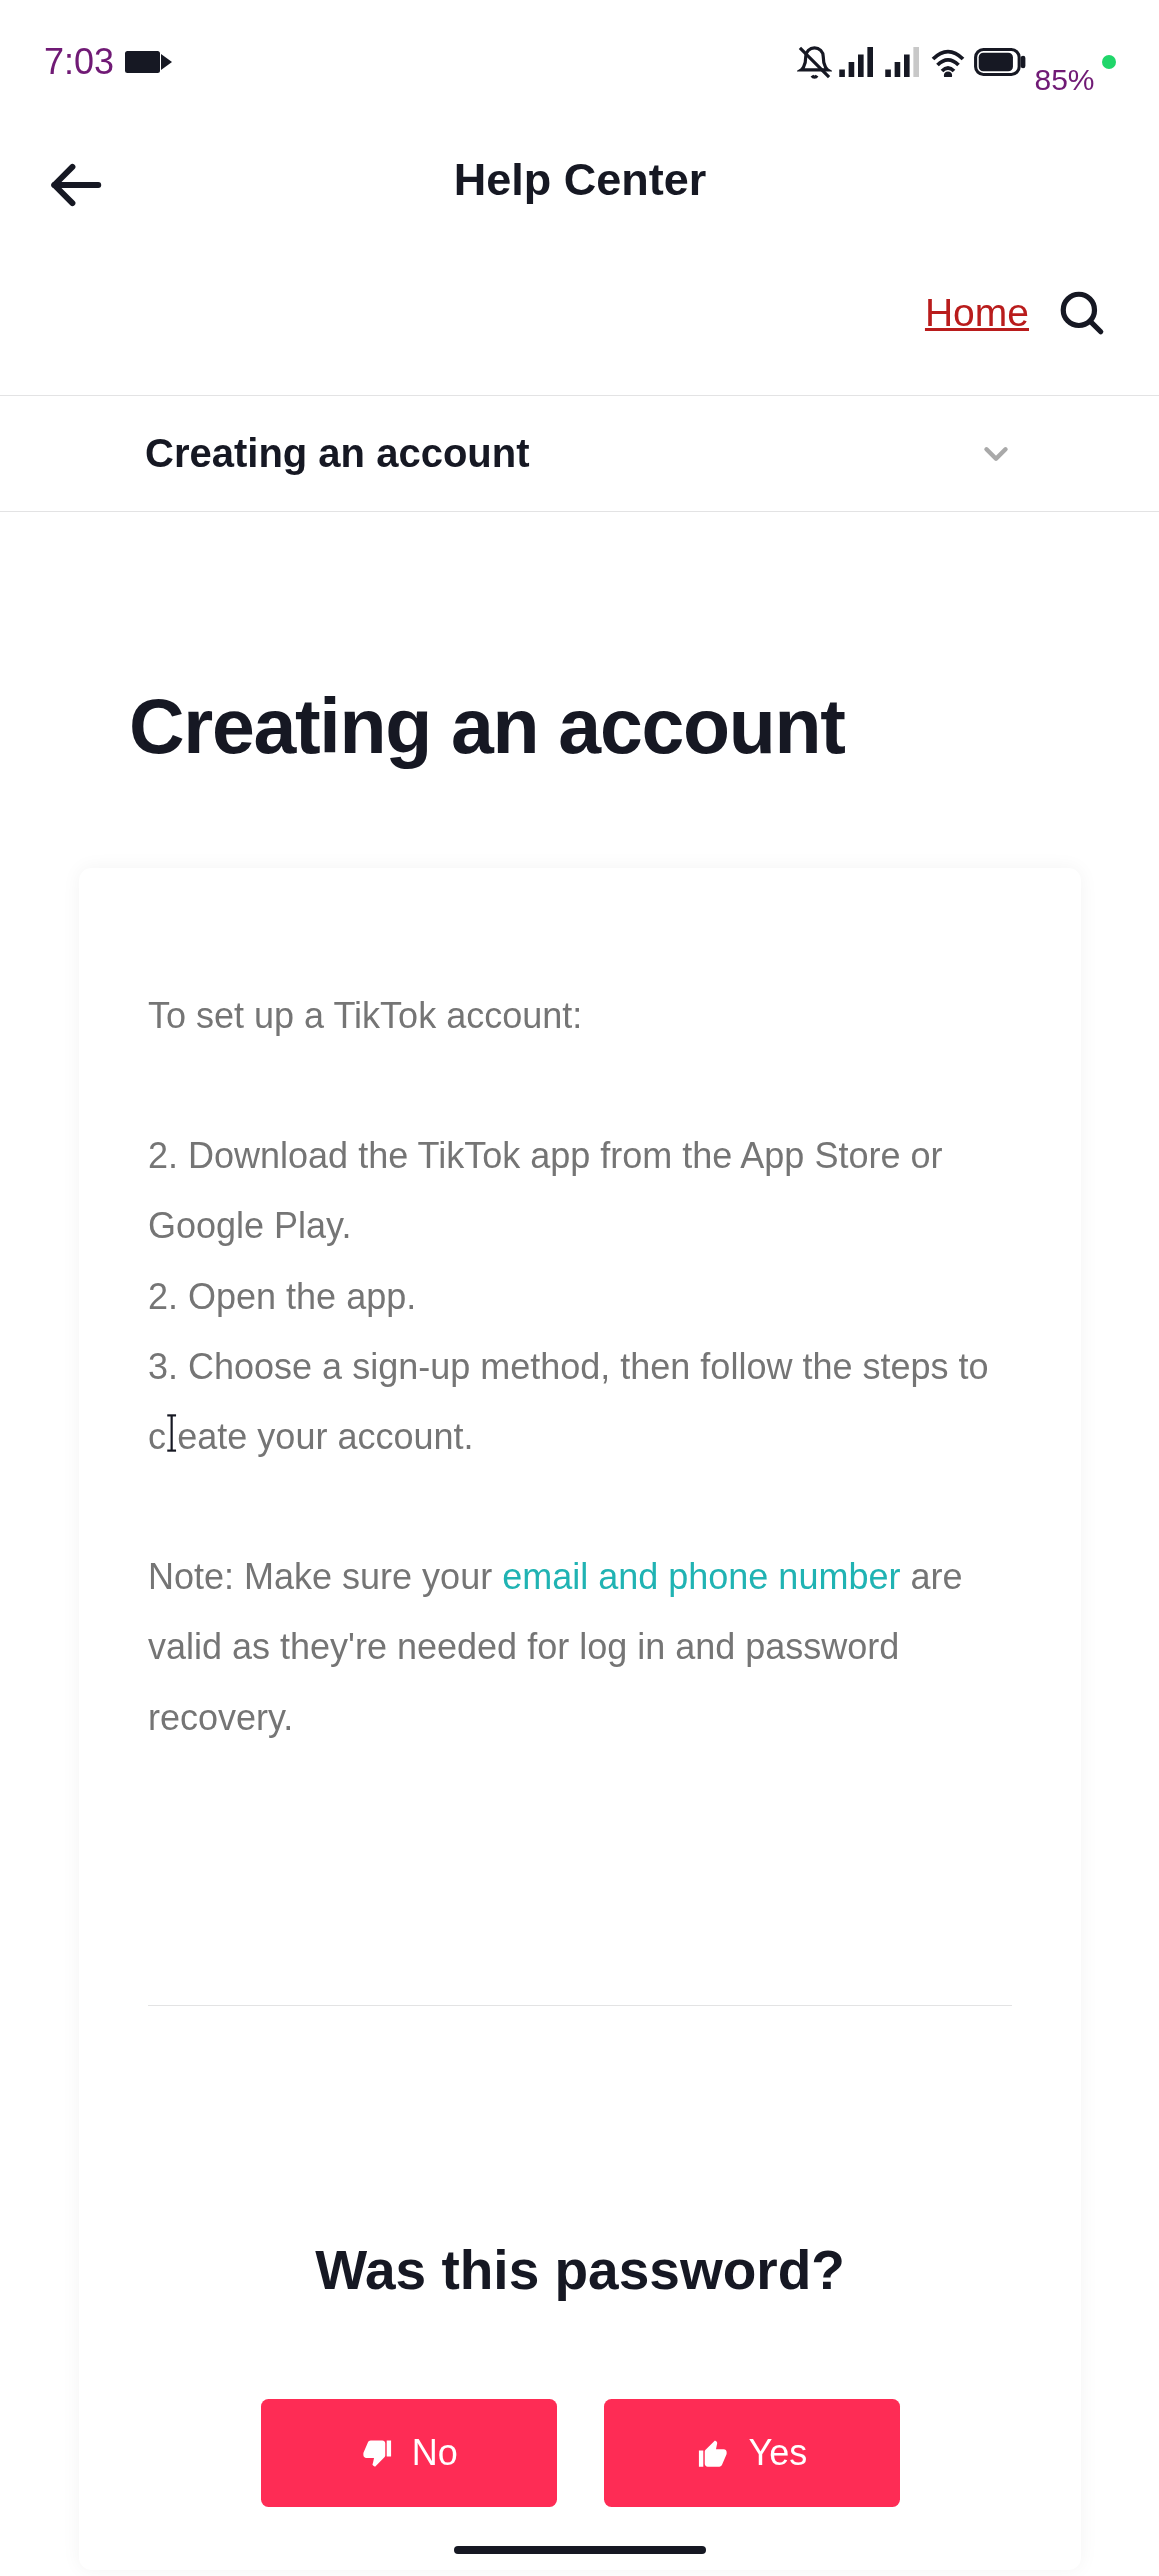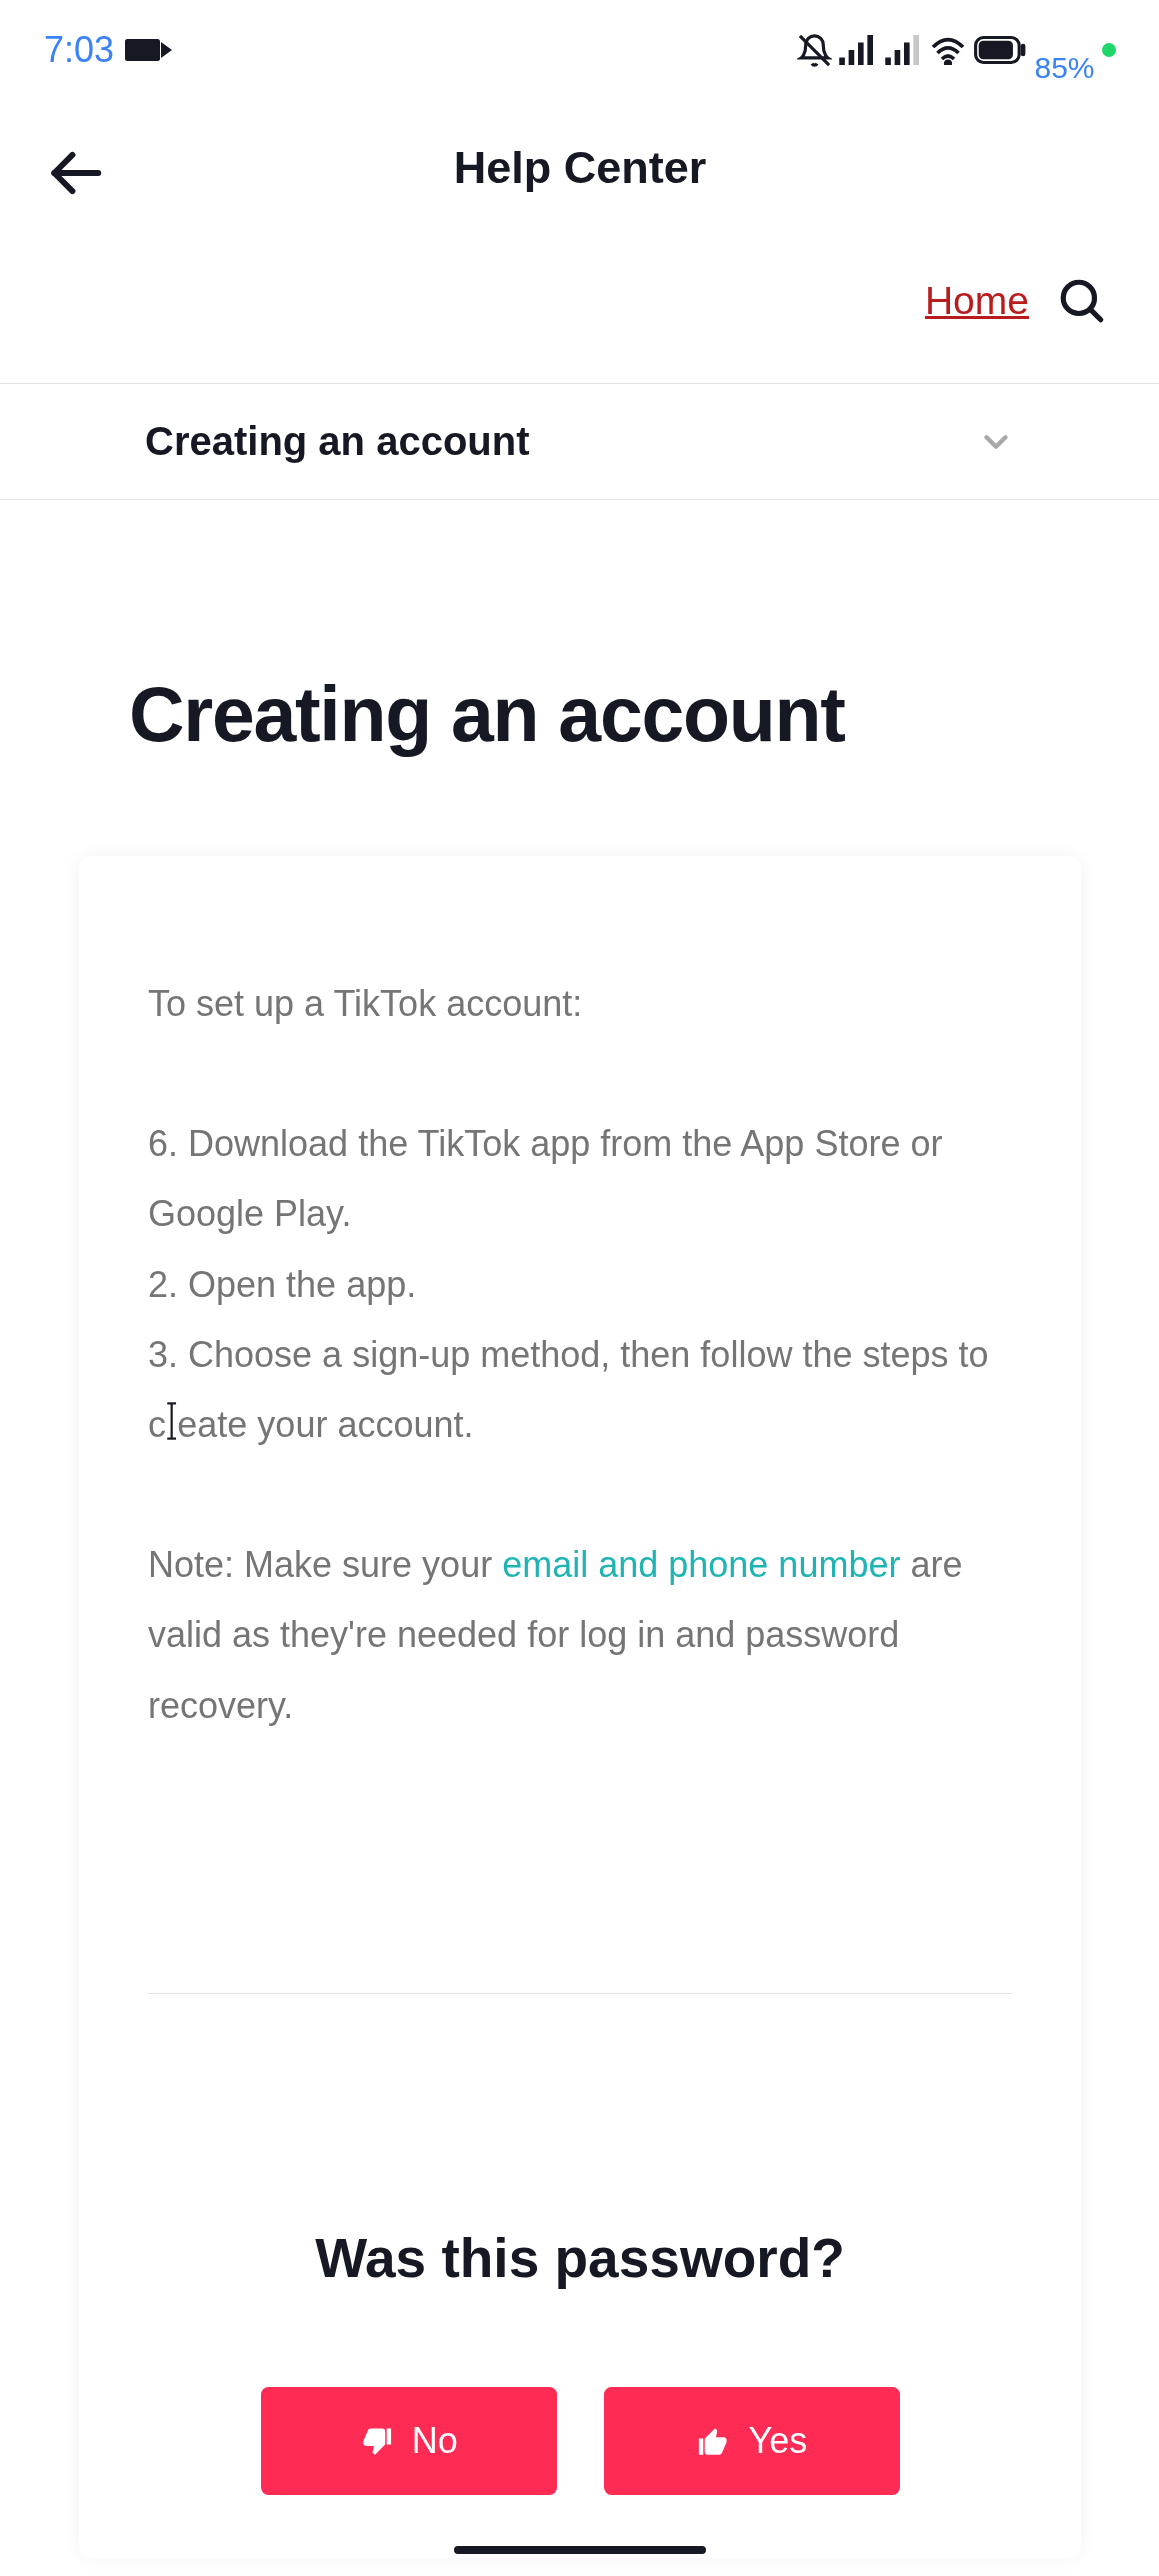--- a/index.html
+++ b/index.html
@@ -17,23 +17,23 @@
     .phone-screen {
       width: 100%;
       height: 100%;
       background: #ffffff;
       position: relative;
     }
     .status-bar {
       display: flex;
       justify-content: space-between;
       align-items: center;
-      padding: 15px 44px 19px 44px;
+      padding: 27px 44px 19px 44px;
       font-size: 36px;
-      color: #3b82f6;
+      color: #701a75;
     }
     .status-left {
       display: flex;
       align-items: center;
       gap: 11.3px;
       font-weight: 500;
     }
     .status-right {
       display: flex;
       align-items: center;
@@ -250,21 +250,21 @@
       <polyline points="6 9 12 15 18 9"></polyline>
     </svg>
   </div>
 
   <h1 class="page-title">Creating an account</h1>
 
   <div class="content-card">
     <div class="article-text">
       <p class="article-paragraph">To set up a TikTok account:</p>
       <div class="article-paragraph">
-        <div>6. Download the TikTok app from the App Store or Google Play.</div>
+        <div>2. Download the TikTok app from the App Store or Google Play.</div>
         <div>2. Open the app.</div>
         <div>
           <span>3. Choose a sign-up method, then follow the steps to c</span><span style="display:inline-block;position:relative;"><svg width="11.3" height="44" viewBox="0 0 10 40" style="vertical-align:middle;margin-bottom:-6.3px;">
                 <line x1="5" y1="4" x2="5" y2="36" stroke="#161823" stroke-width="2"></line>
                 <line x1="1" y1="4" x2="9" y2="4" stroke="#161823" stroke-width="2"></line>
                 <line x1="1" y1="36" x2="9" y2="36" stroke="#161823" stroke-width="2"></line>
               </svg></span><span>eate your account.</span>
         </div>
       </div>
       <p class="article-note">

